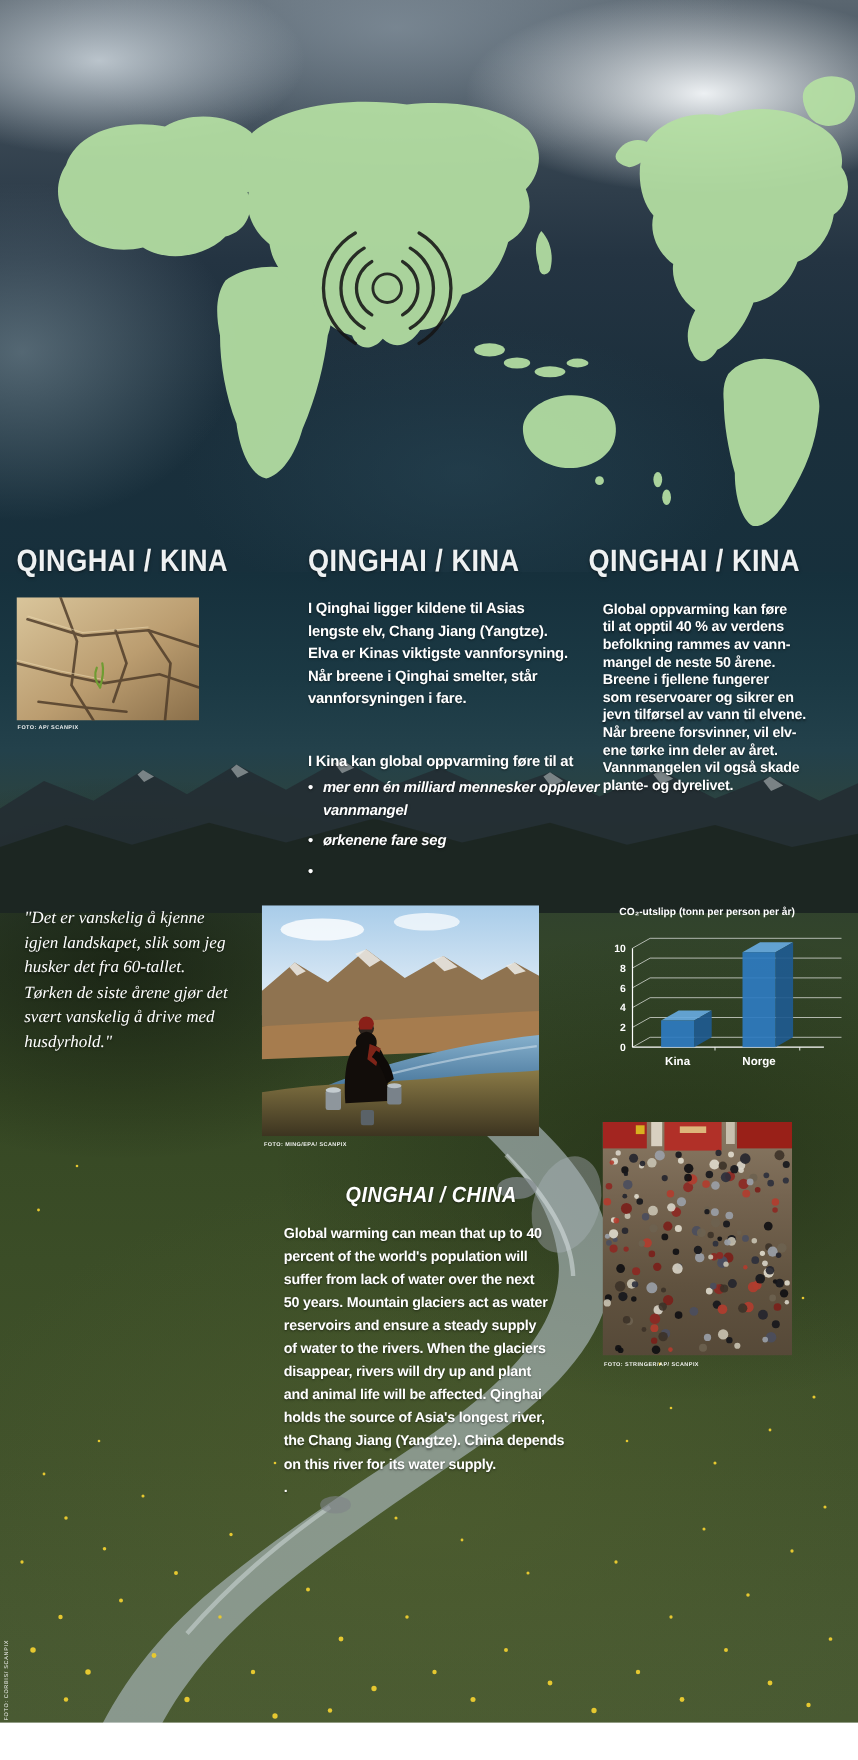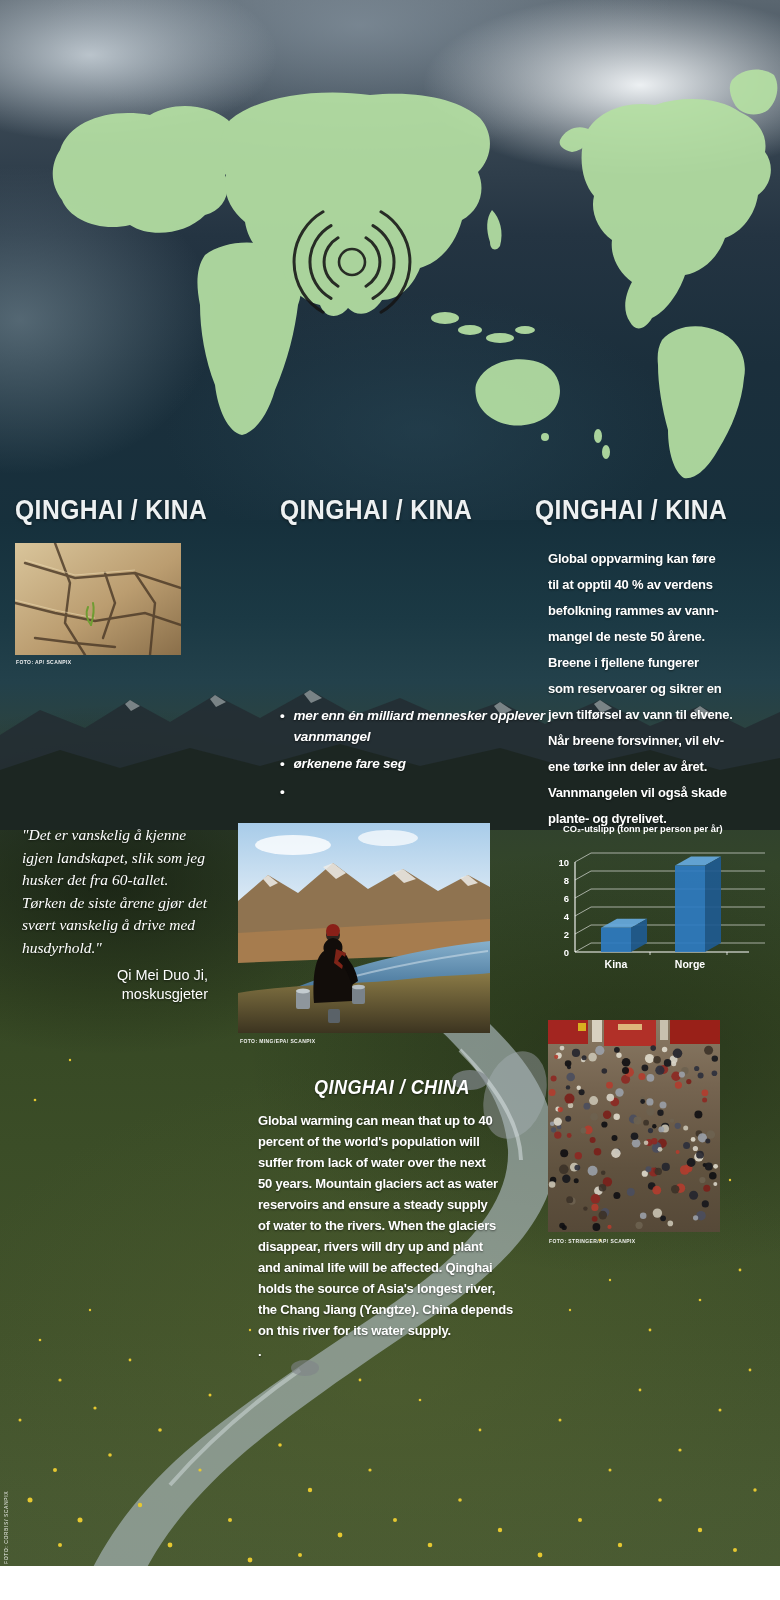--- a/index.html
+++ b/index.html
@@ -204,55 +204,59 @@
       <path d="M10 17 L60 32 L120 27"></path>
         <path d="M0 57 L40 67 L80 75"></path>
     </g>
     <g stroke="#6f9c32" stroke-width="2" fill="none" stroke-linecap="round">
       <path d="M76 82 q 4 -14 2 -22"></path>
         <path d="M76 82 q -7 -9 -3 -18"></path>
     </g>
   </svg>
   <div class="credit" style="left:16px;top:659px;">FOTO: AP/ SCANPIX</div>
 
+  <div class="txt body-no" style="left:280px;top:543px;width:262px;">I Qinghai ligger kildene til Asias
+lengste elv, Chang Jiang (Yangtze).
+Elva er Kinas viktigste vannforsyning.
+Når breene i Qinghai smelter, står
+vannforsyningen i fare.</div>
+  <div class="txt body-no" style="left:280px;top:682px;width:270px;">I Kina kan global oppvarming føre til at</div>
   <ul class="bullets">
       <li>
         <span class="blt">•</span>
         <span class="btxt">mer enn én milliard mennesker opplever
 vannmangel</span>
       </li>
       <li>
         <span class="blt">•</span>
         <span class="btxt">ørkenene fare seg</span>
       </li>
       <li>
         <span class="blt">•</span>
       </li>
     </ul>
 
-  <div class="txt" style="left:548px;top:546px;width:226px;font-size:13px;line-height:26px;letter-spacing:-.2px;">Global oppvarming kan føre
+  <div class="txt" style="left:548px;top:546px;width:226px;font-size:13px;line-height:16px;letter-spacing:-.2px;">Global oppvarming kan føre
 til at opptil 40 % av verdens
 befolkning rammes av vann-
 mangel de neste 50 årene.
 Breene i fjellene fungerer
 som reservoarer og sikrer en
 jevn tilførsel av vann til elvene.
 Når breene forsvinner, vil elv-
 ene tørke inn deler av året.
 Vannmangelen vil også skade
 plante- og dyrelivet.</div>
 
   <div class="txt quote" style="left:22px;top:824px;width:216px;">"Det er vanskelig å kjenne
 igjen landskapet, slik som jeg
 husker det fra 60-tallet.
 Tørken de siste årene gjør det
 svært vanskelig å drive med
 husdyrhold."</div>
-  <div class="txt attrib" style="left:22px;top:966px;width:186px;">Qi Mei Duo Ji,
-moskusgjeter</div>
 
   <svg class="photo" style="left:238px;top:823px;" width="252" height="210" viewBox="0 0 252 210">
     <defs>
       <linearGradient id="skyg" x1="0" y1="0" x2="0" y2="1">
           <stop offset="0" stop-color="#a8cce9"></stop>
           <stop offset="1" stop-color="#e9f1f8"></stop>
         </linearGradient>
       <linearGradient id="waterg" x1="0" y1="0" x2="0" y2="1">
           <stop offset="0" stop-color="#86b0cc"></stop>
           <stop offset="1" stop-color="#2f5f88"></stop>

